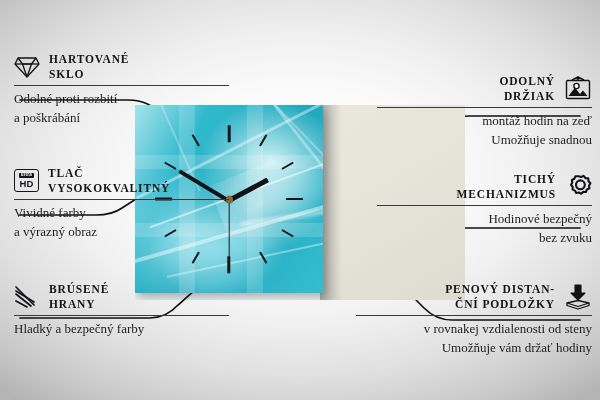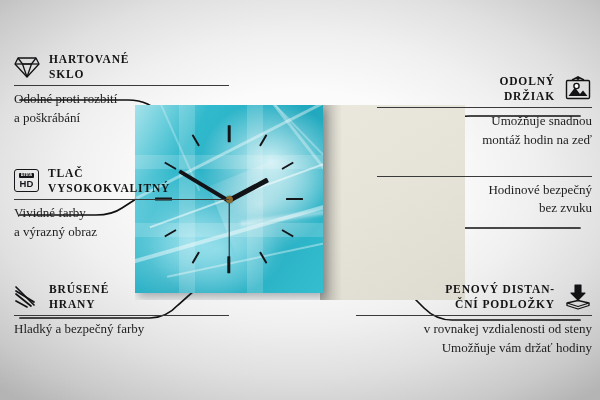--- a/index.html
+++ b/index.html
@@ -250,26 +250,41 @@
           <path d="M8 4 L14 1 L20 4"></path>
           <rect x="2.5" y="4.5" width="23" height="18" rx="1.2"></rect>
           <path d="M4.5 20 L11 11.5 L16 18 L19 14.5 L23.5 20 Z" fill="#131316" stroke="none"></path>
           <circle cx="12.5" cy="10" r="2.6" fill="#ffffff"></circle>
         </g>
         <circle cx="14" cy="2.2" r="1.7" fill="#131316"></circle>
       </svg>
     </div>
     <div class="rule"></div>
     <div class="desc">
+      <div>montáž hodin na zeď</div>
       <div>Umožňuje snadnou</div>
-      <div>montáž hodin na zeď</div>
     </div>
   </div>
 
   <div class="feat right" style="top:172px;">
+    <div class="head">
+      <div class="title">
+        <div>TICHÝ</div>
+        <div>MECHANIZMUS</div>
+      </div>
+      <svg class="ico" width="27" height="26" viewBox="0 0 27 26">
+        <g fill="none" stroke="#131316" stroke-width="2.1" stroke-linejoin="round">
+          <path d="M13.5 2.2 L16.2 3.0 L18.6 1.9 L20.6 4.2 L23.2 4.4 L23.6 7.3 L25.4 9.3
+                   L24.0 11.7 L24.4 14.3 L21.9 15.5 L20.9 18.0 L18.2 17.9 L16.2 19.7
+                   L13.8 18.5 L11.2 19.0 L10.0 16.6 L7.6 15.6 L7.7 12.9 L6.0 10.9
+                   L7.3 8.6 L6.9 6.0 L9.3 4.8 L10.4 2.3 Z"></path>
+          <circle cx="15.4" cy="10.8" r="4.4"></circle>
+        </g>
+      </svg>
+    </div>
     <div class="rule"></div>
     <div class="desc">
       <div>Hodinové bezpečný</div>
       <div>bez zvuku</div>
     </div>
   </div>
 
   <div class="feat right" style="top:282px; width:236px;">
     <div class="head">
       <div class="title">

